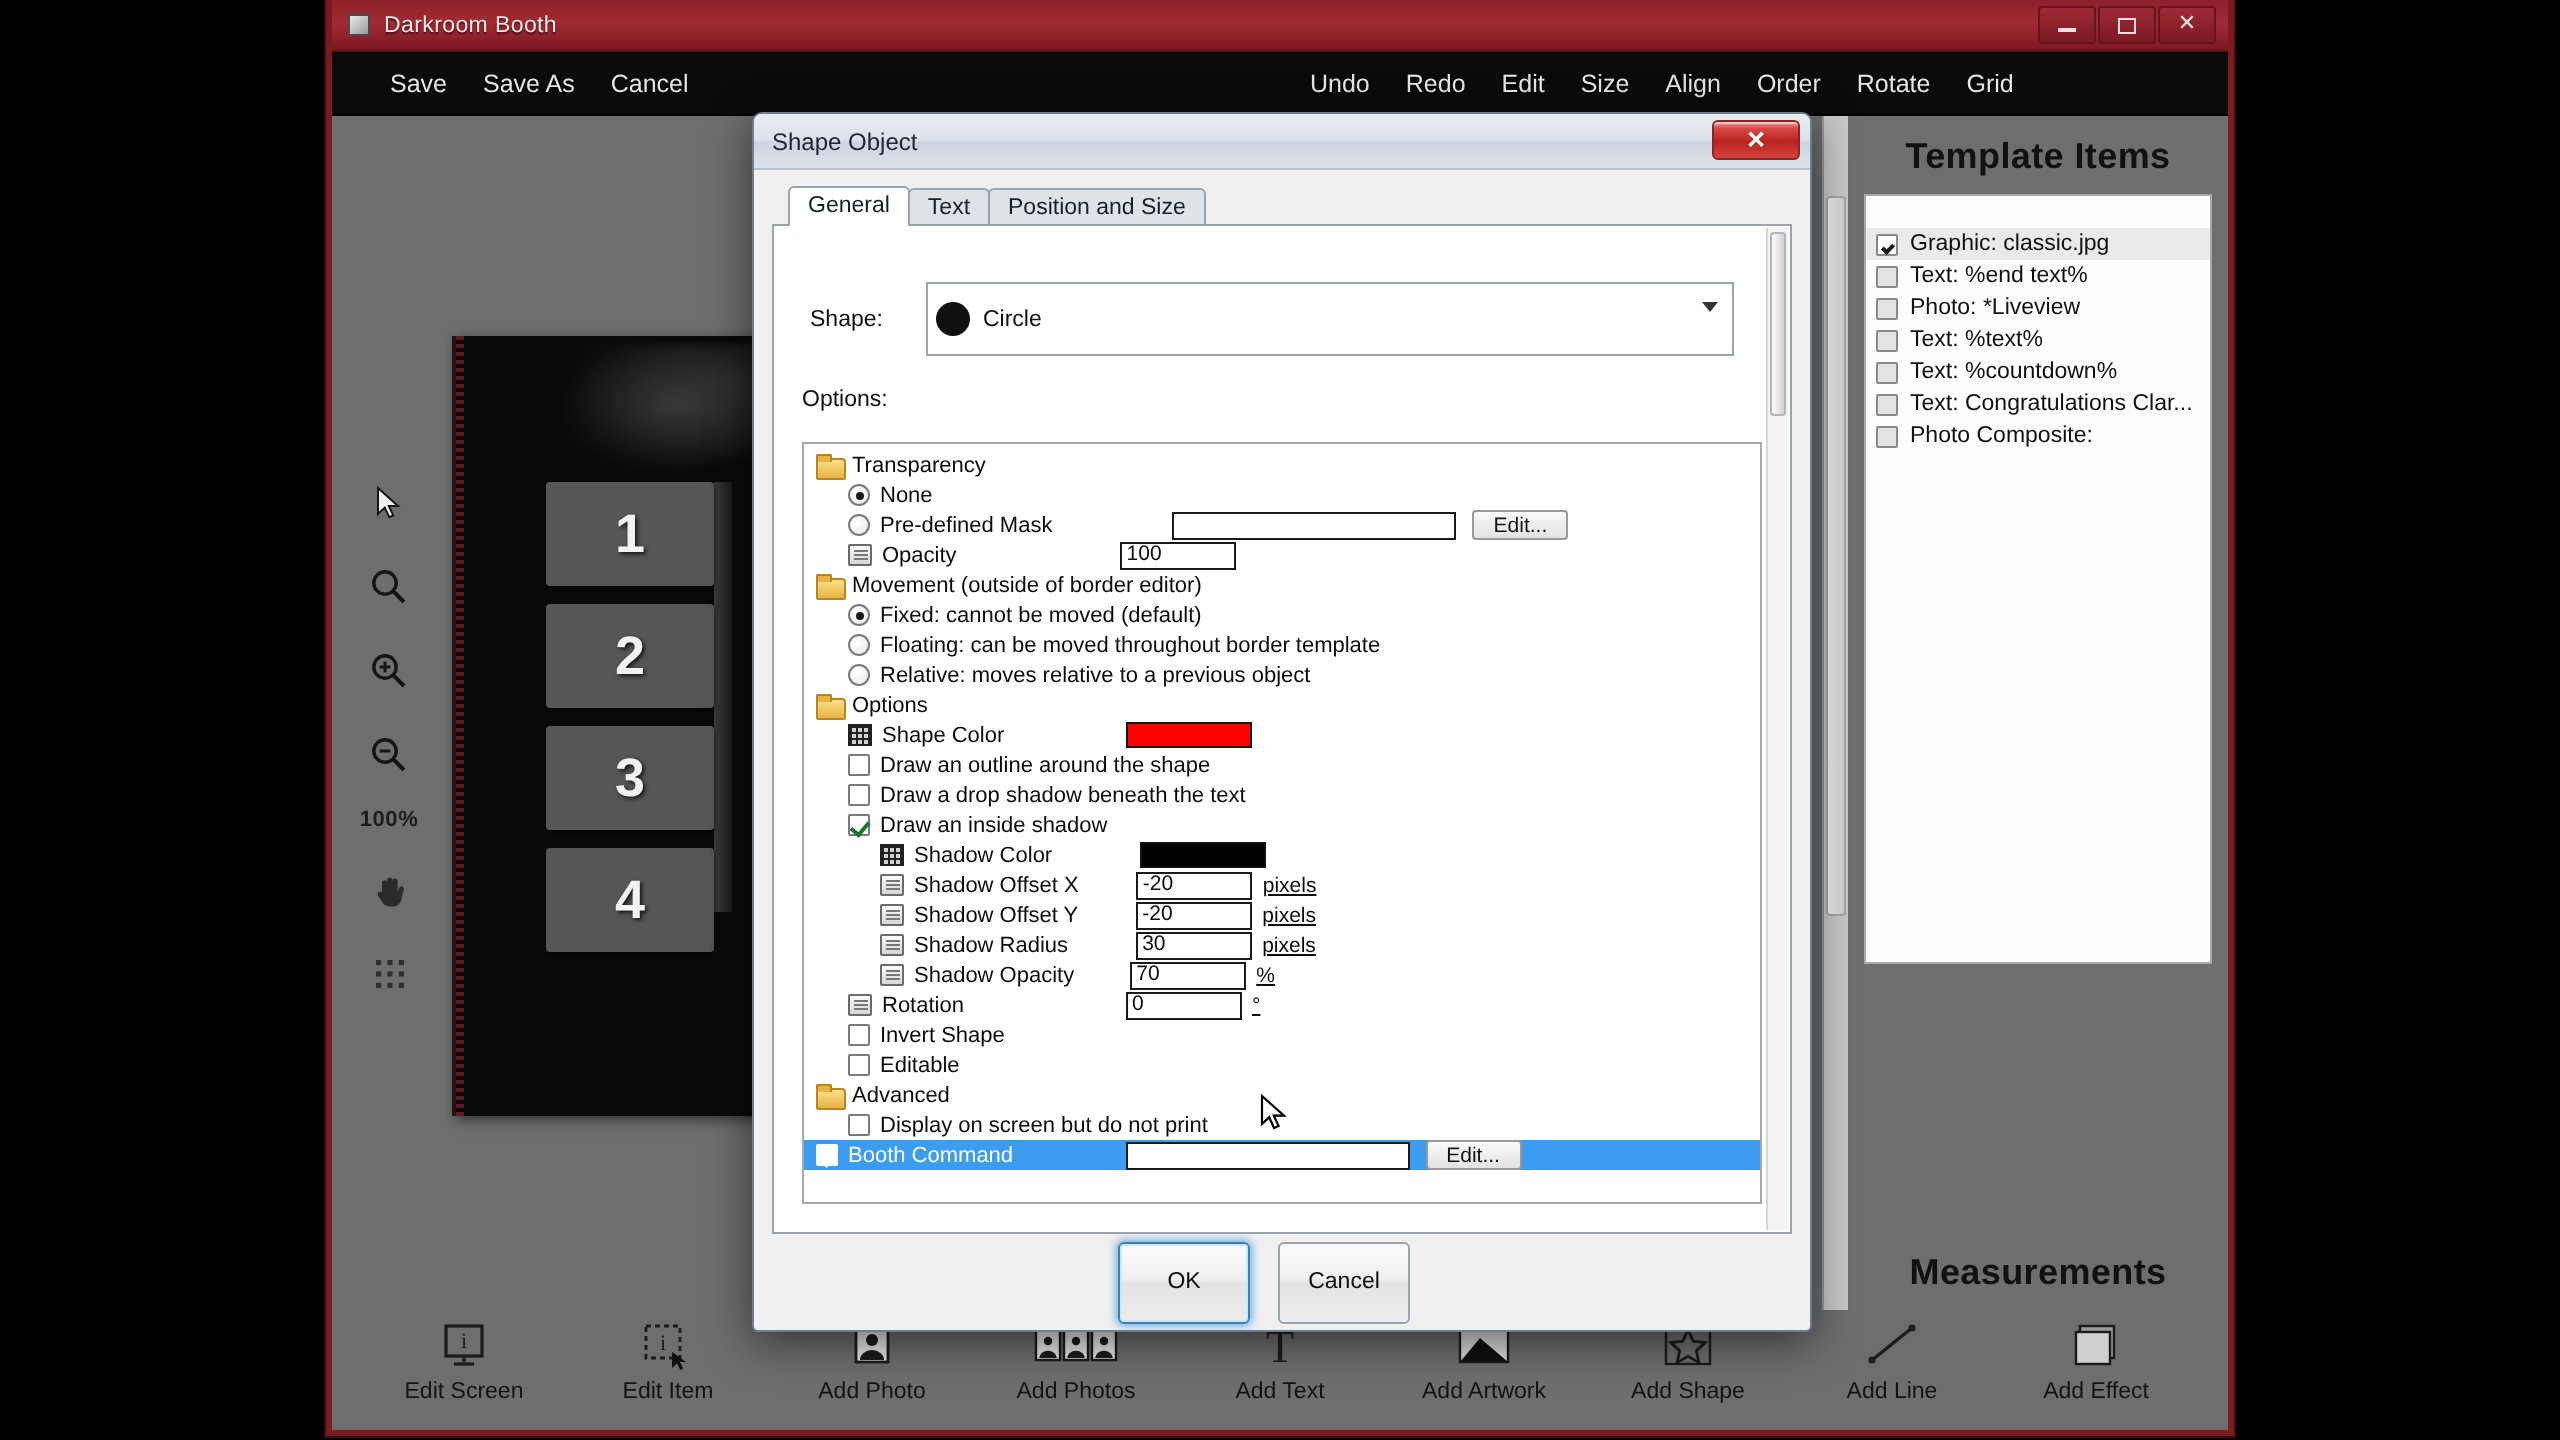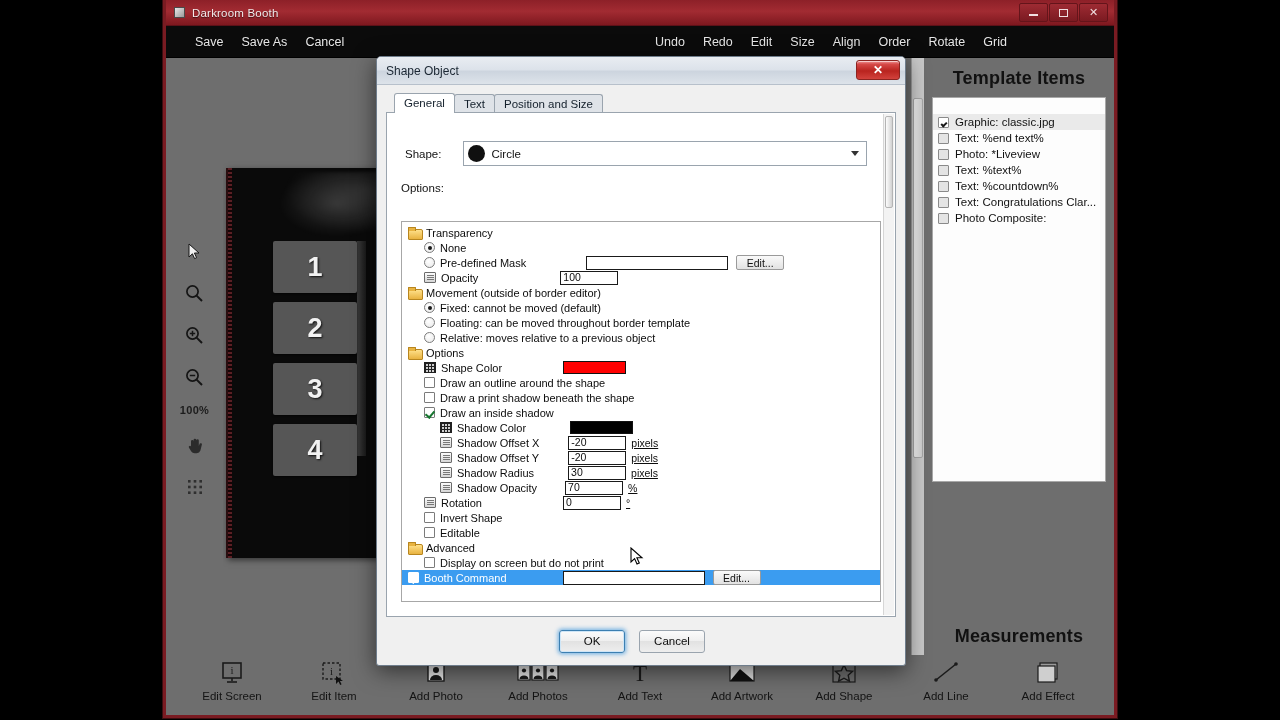--- a/index.html
+++ b/index.html
@@ -186,21 +186,21 @@
   }
   .tab.active { background:#fff; padding-bottom:4px; position:relative; z-index:3; }
   .tabpanel {
     border:1px solid #9aa4ae; background:#fff; flex:1; position:relative; padding:0;
     margin-top:-1px;
   }
 
   .shape-row { display:flex; align-items:center; margin:28px 0 0 18px; }
   .shape-lbl { font-size:11.5px; color:#111; margin-right:22px; }
   .shape-combo {
-    width:404px; height:25px; background:#fff; border:1px solid #9aa4ae;
+    width:404px; height:37px; background:#fff; border:1px solid #9aa4ae;
     display:flex; align-items:center; padding:0 4px; position:relative;
   }
   .shape-dot { width:17px; height:17px; border-radius:50%; background:#101010; margin-right:6px; }
   .shape-txt { font-size:11.5px; color:#111; }
   .combo-arrow {
     position:absolute; right:7px; top:9px; width:0; height:0;
     border-left:4px solid transparent; border-right:4px solid transparent;
     border-top:5px solid #333;
   }
 
@@ -261,21 +261,21 @@
   #dlg-scroll {
     position:absolute; right:1px; top:1px; width:11px; bottom:1px; background:#f3f3f3;
     border-left:1px solid #d6d6d6;
   }
   #dlg-scroll .thumb { position:absolute; top:2px; left:1px; width:8px; height:92px;
     background:linear-gradient(to right,#fdfdfd,#d2d2d2); border:1px solid #b4b4b4; border-radius:2px; }
 
   #dlg-footer { height:48px; display:flex; align-items:center; justify-content:center;
                 gap:14px; padding-right:18px; }
   .dbtn {
-    width:66px; height:23px; font-size:11.5px; color:#0d0d0d; border-radius:3px;
+    width:66px; height:41px; font-size:11.5px; color:#0d0d0d; border-radius:3px;
     background:linear-gradient(to bottom,#fbfbfb 0%,#f0f0f0 45%,#e2e2e2 50%,#eeeeee 100%);
     border:1px solid #9aa4ae; display:flex; align-items:center; justify-content:center;
   }
   .dbtn.default { border-color:#3c7fb1; box-shadow:0 0 4px 1px rgba(60,150,220,.75), inset 0 0 0 1px #cfe6f7; }
 
   #cursor { position:absolute; left:630px; top:547px; width:14px; height:20px; z-index:50; }
 </style>
 </head>
 <body>
 
@@ -619,21 +619,21 @@
               <span class="lbl-pad">Shape Color</span>
               <span class="swatch" id="sw-shape" style="width: 63px; margin-left: 55px; background: rgb(255, 0, 0);"></span>
             </div>
 
             <div class="trow ind2">
               <span class="chk"></span>
               <span>Draw an outline around the shape</span>
             </div>
             <div class="trow ind2">
               <span class="chk"></span>
-              <span>Draw a print shadow beneath the shape</span>
+              <span>Draw a drop shadow beneath the text</span>
             </div>
             <div class="trow ind2">
               <span class="chk on"></span>
               <span>Draw an inside shadow</span>
             </div>
 
             <div class="trow ind3">
               <span class="grid-ico"></span>
               <span class="lbl-pad">Shadow Color</span>
               <span class="swatch" id="sw-shadow" style="width: 63px; margin-left: 38px; background: rgb(0, 0, 0);"></span>

